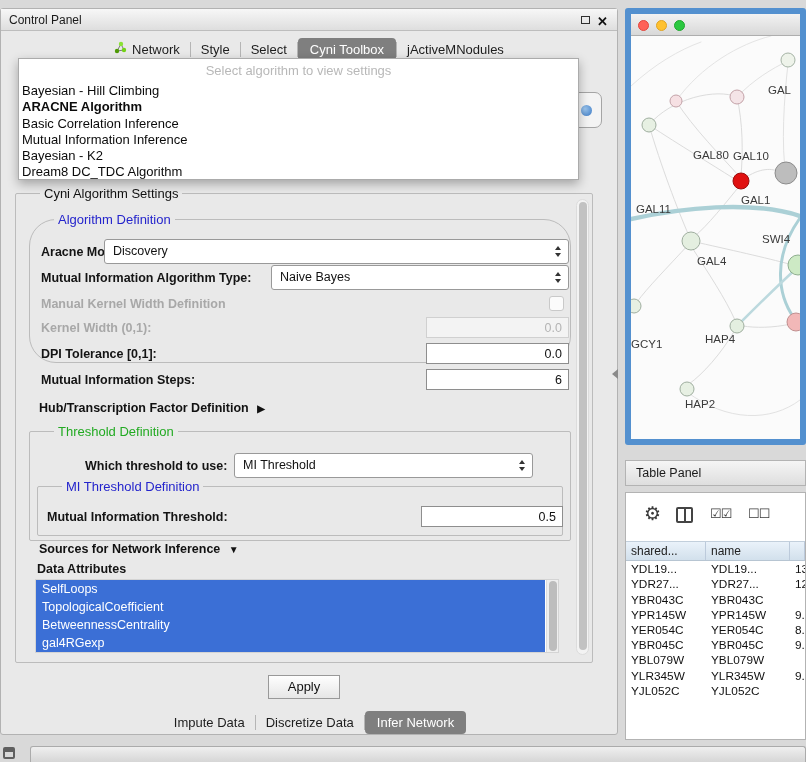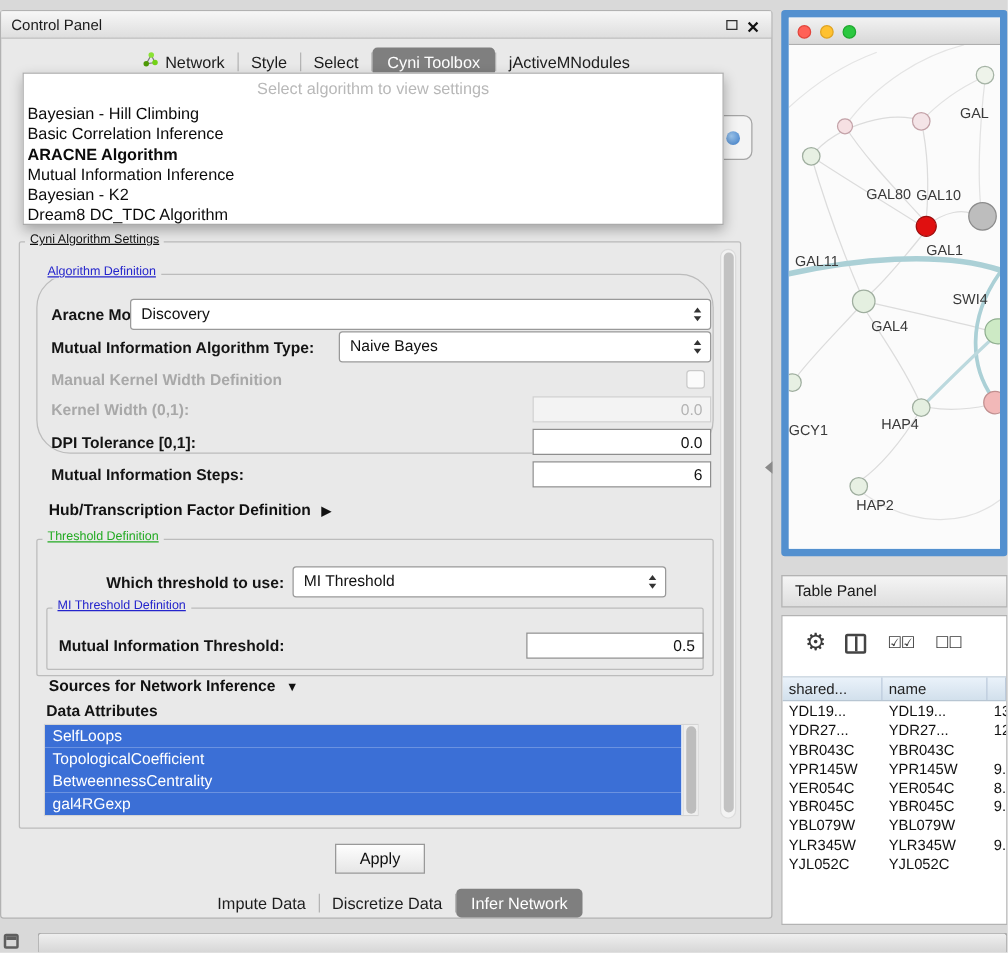--- a/index.html
+++ b/index.html
@@ -16,22 +16,22 @@
   .close-ico { position:absolute; right:9px; top:2px; font-size:13px; font-weight:bold; color:#111; cursor:default; }
 
   .tabbar { position:absolute; left:0; top:24px; width:100%; height:32px;
             display:flex; align-items:center; justify-content:center; }
   .tab { font-size:13px; color:#1d1d1d; padding:4px 10px; white-space:nowrap;
          display:flex; align-items:center; gap:5px; }
   .tab.sel { background:#7f7f7f; color:#fff; border-radius:4px; padding:4px 12px; }
   .tsep { width:1px; height:15px; background:#b5b5b5; }
 
   .group { position:absolute; border:1px solid #bcbcbc; border-radius:2px; }
-  .gtitle { position:absolute; top:-8px; left:4px; background:#e9e9e9; padding:0 4px;
-            font-size:10px; white-space:nowrap; color:#111;text-decoration:underline; }
+  .gtitle { position:absolute; top:-8px; left:24px; background:#e9e9e9; padding:0 4px;
+            font-size:13px; white-space:nowrap; color:#111; }
   .gtitle.blue { color:#2424cc; }
   .gtitle.green { color:#22aa22; }
 
   .lbl { position:absolute; font-size:12.5px; font-weight:bold; color:#141414; white-space:nowrap; }
   .lbl.dis { color:#a8a8a8; }
 
   .combo { position:absolute; height:25px; background:#fff; border:1px solid #999;
            border-radius:3px; font-size:12.5px; color:#111; line-height:23px; padding-left:8px; }
   .combo .arrows { position:absolute; right:7px; top:6px; }
   .tri-u { display:block; width:0; height:0; border-left:3.5px solid transparent;
@@ -258,22 +258,22 @@
 </div>
 
 <div class="help-btn">
   <span class="help-glyph"></span>
 </div>
 
 <div class="popup">
   <div class="popup-ph">Select algorithm to view settings</div>
   <div>
       <div class="popup-item">Bayesian - Hill Climbing</div>
+      <div class="popup-item sel">ARACNE Algorithm</div>
       <div class="popup-item">Basic Correlation Inference</div>
-      <div class="popup-item sel">ARACNE Algorithm</div>
       <div class="popup-item">Mutual Information Inference</div>
       <div class="popup-item">Bayesian - K2</div>
       <div class="popup-item">Dream8 DC_TDC Algorithm</div>
     </div>
 </div>
 
 <div class="netwin">
   <div class="net-title">
     <span class="tl r"></span>
     <span class="tl y"></span>

